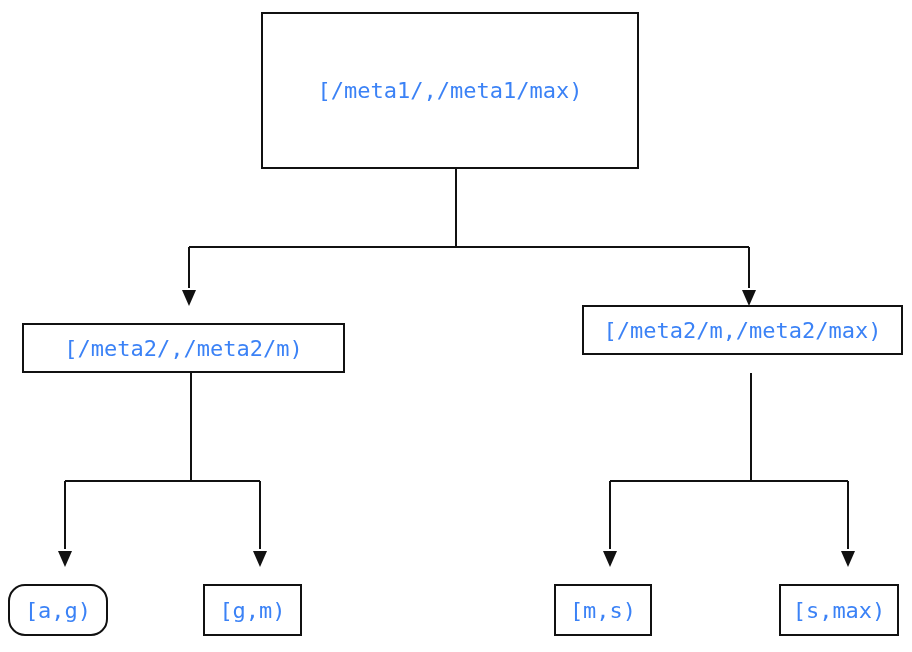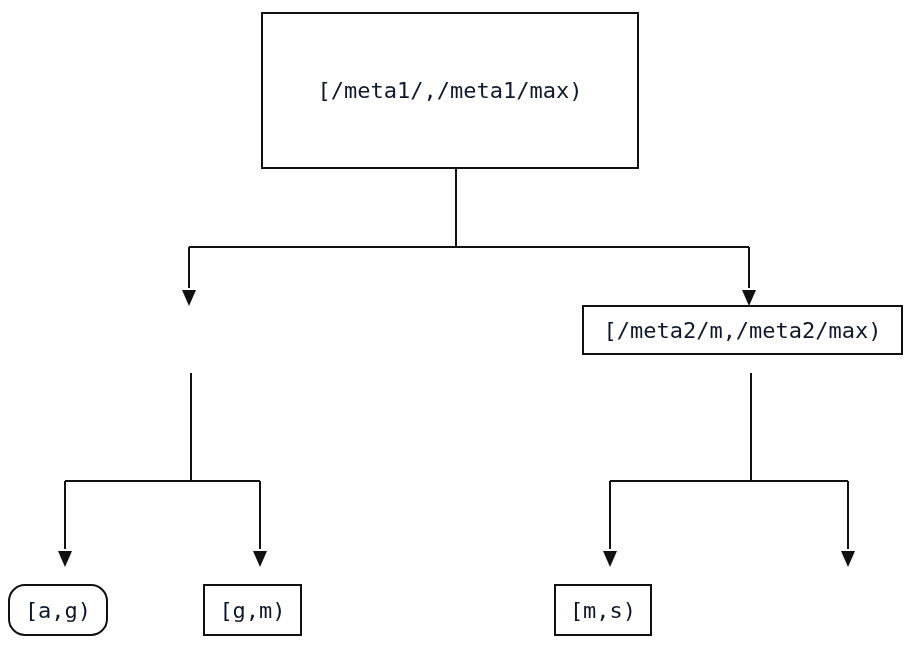--- a/index.html
+++ b/index.html
@@ -33,21 +33,21 @@
   .node {
     position: absolute;
     box-sizing: border-box;
     border: 2px solid #111111;
     background: #ffffff;
     display: flex;
     align-items: center;
     justify-content: center;
     font-family: "DejaVu Sans Mono", "Liberation Mono", monospace;
     font-size: 22px;
-    color: #0f172a;
+    color: #3b82f6;
     white-space: nowrap;
     text-align: center;
   }
   .node-root       { left: 261px; top: 12px;  width: 378px; height: 157px; }
   .node-meta2-left { left: 22px;  top: 323px; width: 323px; height: 50px; }
   .node-meta2-right{ left: 582px; top: 305px; width: 321px; height: 50px; }
   .node-leaf-ag    { left: 8px;   top: 584px; width: 100px; height: 52px; border-radius: 17px; }
   .node-leaf-gm    { left: 203px; top: 584px; width: 99px;  height: 52px; }
   .node-leaf-ms    { left: 554px; top: 584px; width: 98px;  height: 52px; }
   .node-leaf-smax  { left: 779px; top: 584px; width: 120px; height: 52px; }
@@ -73,23 +73,25 @@
 
     <g>
       <path d="M751 373 L751 481 M610 481 L848 481 M610 481 L610 549 M848 481 L848 549"></path>
       <polygon points="603,551 617,551 610,567"></polygon>
       <polygon points="841,551 855,551 848,567"></polygon>
     </g>
   </svg>
 
   <div class="node node-root">[/meta1/,/meta1/max)</div>
 
+  <div class="node node-meta2-left">[/meta2/,/meta2/m)</div>
 
   <div class="node node-meta2-right">[/meta2/m,/meta2/max)</div>
 
   <div class="node node-leaf-ag">[a,g)</div>
 
   <div class="node node-leaf-ms">[m,s)</div>
 
   <div class="node node-leaf-gm">[g,m)</div>
 
+  <div class="node node-leaf-smax">[s,max)</div>
 
 </div>
 
 </body></html>

